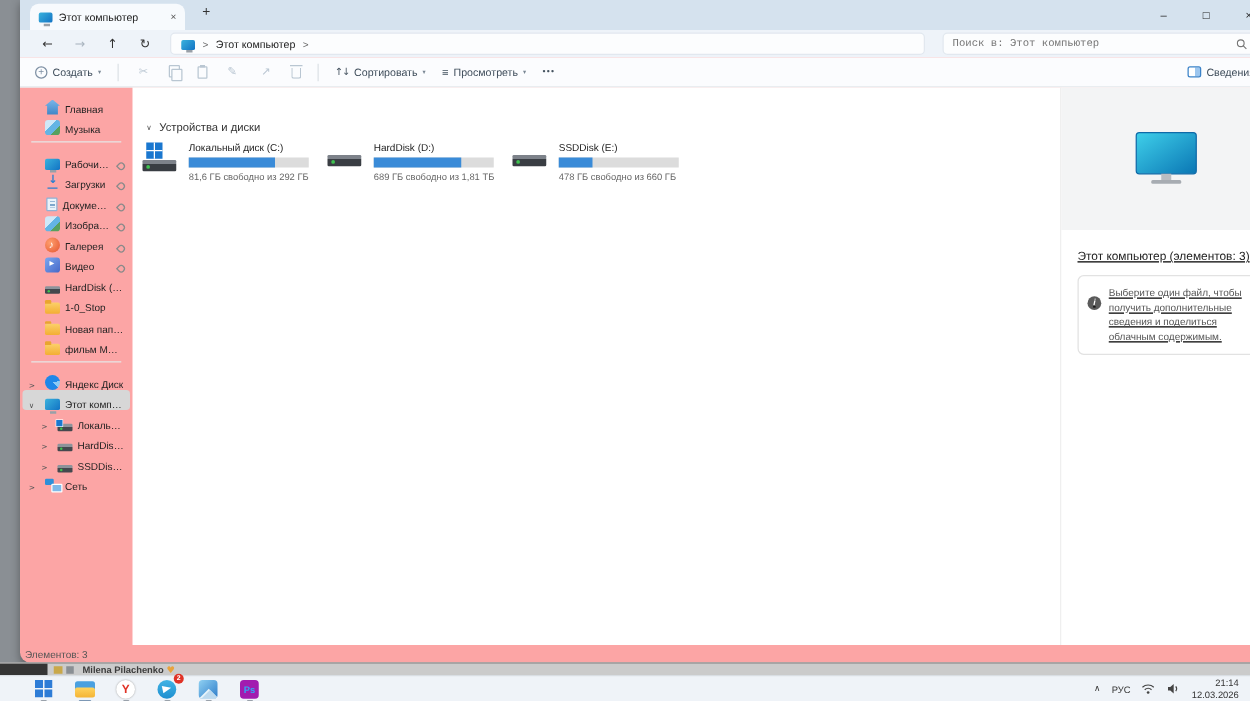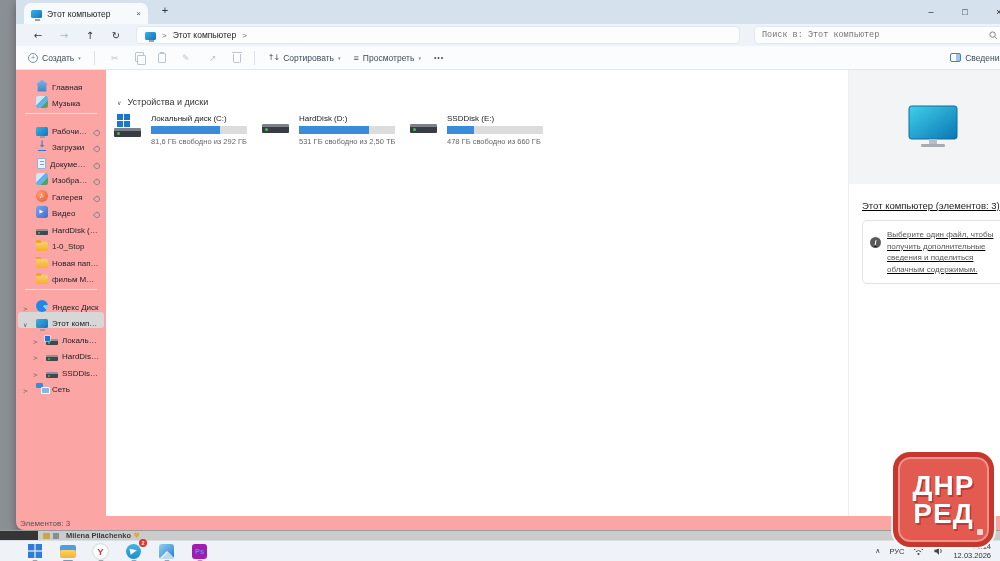--- a/index.html
+++ b/index.html
@@ -384,21 +384,21 @@
           </div>
           <div class="tile">
             <span class="tile-icon plain">
               <span class="drive3d"></span>
             </span>
             <span class="tile-info">
               <div class="tile-name">HardDisk (D:)</div>
               <div class="bar">
                 <div class="bar-fill" style="width: 73%;"></div>
               </div>
-              <div class="tile-free">531 ГБ свободно из 2,50 ТБ</div>
+              <div class="tile-free">689 ГБ свободно из 1,81 ТБ</div>
             </span>
           </div>
           <div class="tile">
             <span class="tile-icon plain">
               <span class="drive3d"></span>
             </span>
             <span class="tile-info">
               <div class="tile-name">SSDDisk (E:)</div>
               <div class="bar">
                 <div class="bar-fill" style="width: 28%;"></div>
@@ -484,18 +484,14 @@
         <path d="M1.5 4h2l3-2.6v8.2l-3-2.6h-2z" fill="#444"></path>
         <path d="M8.3 3.4a3.4 3.4 0 0 1 0 4.2" fill="none" stroke="#444" stroke-width="1"></path>
       </svg>
       <span class="clock">
         <div>21:14</div>
         <div>12.03.2026</div>
       </span>
     </div>
   </div>
 
-  <div class="watermark">
-    <div class="wm-line">ДНР</div>
-    <div class="wm-line">РЕД</div>
-  </div>
 
 </div>
 
 </body></html>

